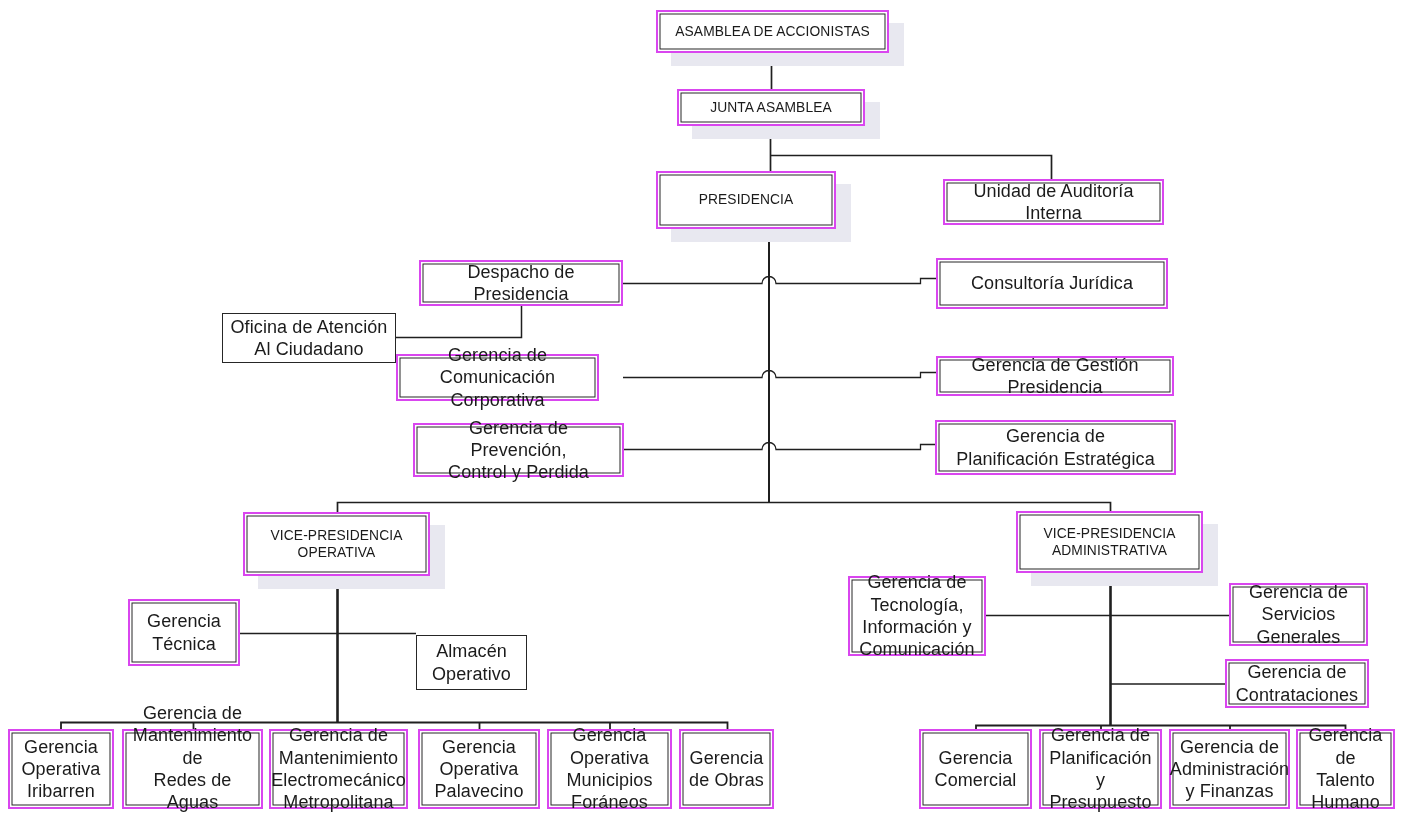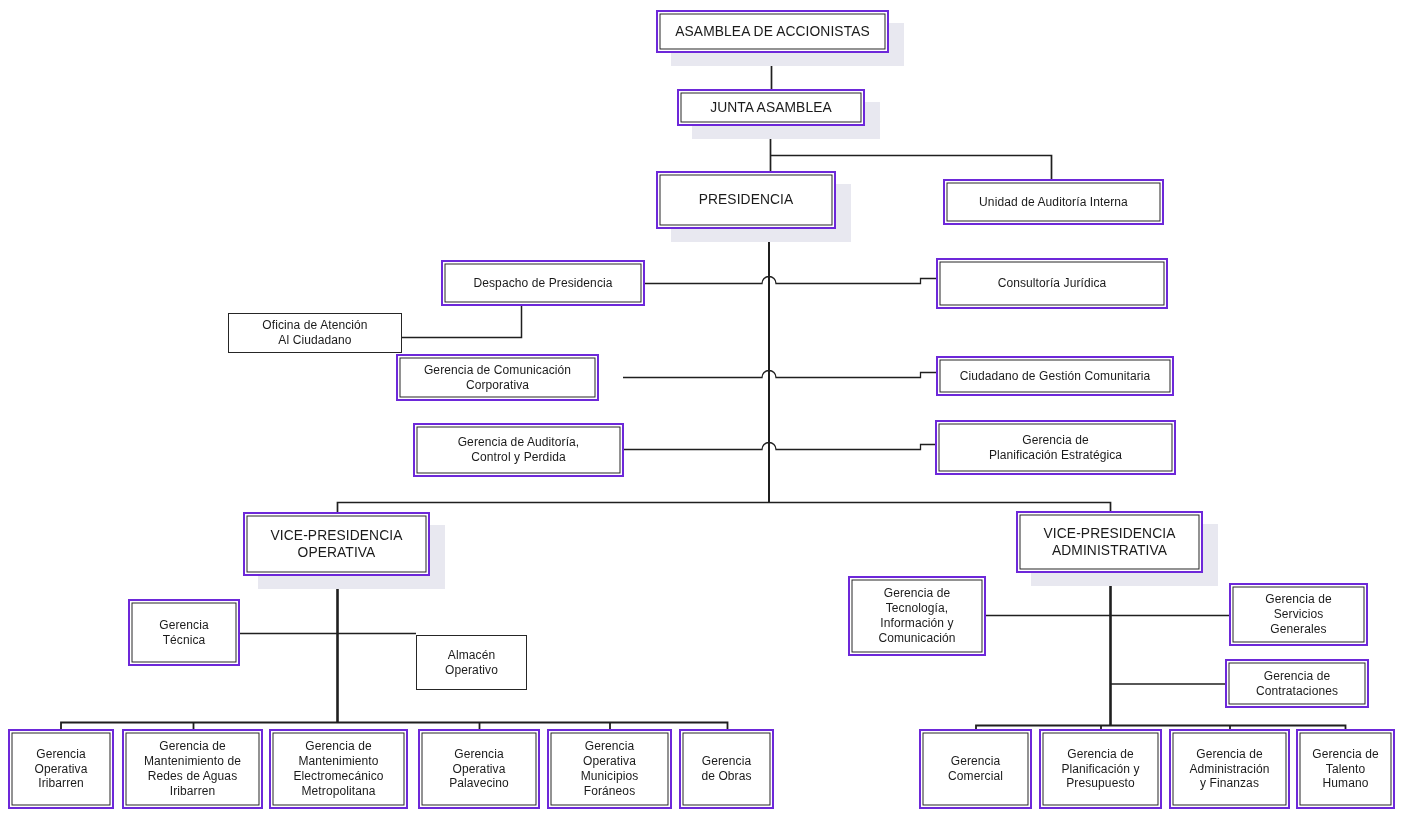--- a/index.html
+++ b/index.html
@@ -7,26 +7,26 @@
     position:relative; width:1410px; height:818px; background:#ffffff;
     font-family:"Liberation Sans", sans-serif; overflow:hidden;
   }
   svg.wires { position:absolute; left:0; top:0; width:1410px; height:818px; }
   .node {
     position:absolute; background:#ffffff; box-sizing:border-box;
     display:flex; align-items:center; justify-content:center;
     text-align:center; padding:2px 4px;
   }
   .node .lbl {
-    white-space:pre-line; font-size:12px; line-height:1.24;
+    white-space:pre-line; font-size:18px; line-height:1.24;
     color:#1b1b1b; letter-spacing:0.1px;
   }
   .caps .lbl { font-size:13.8px; }
   .double {
-    border:2px solid #6d28d9;
+    border:2px solid #d946ef;
     box-shadow: inset 0 0 0 1.5px #ffffff, inset 0 0 0 2.5px #262626;
   }
   .single { border:1.5px solid #262626; }
   .double.shadowed {
     box-shadow: inset 0 0 0 1.5px #ffffff, inset 0 0 0 2.5px #262626,
                 15px 13px 0 0 #e8e8f0;
   }
 </style>
 </head>
 <body>
@@ -72,41 +72,41 @@
   <div class="node double shadowed caps" style="left:677px;top:89px;width:188px;height:37px">
     <span class="lbl">JUNTA ASAMBLEA</span>
   </div>
   <div class="node double shadowed caps" style="left:656px;top:171px;width:180px;height:58px">
     <span class="lbl">PRESIDENCIA</span>
   </div>
   <div class="node double" style="left:943px;top:179px;width:221px;height:46px">
     <span class="lbl">Unidad de Auditoría Interna</span>
   </div>
 
-  <div class="node double" style="left:441px;top:260px;width:204px;height:46px">
+  <div class="node double" style="left:419px;top:260px;width:204px;height:46px">
     <span class="lbl">Despacho de Presidencia</span>
   </div>
-  <div class="node single" style="left:228px;top:313px;width:174px;height:40px">
+  <div class="node single" style="left:222px;top:313px;width:174px;height:50px">
     <span class="lbl">Oficina de Atención
 Al Ciudadano</span>
   </div>
   <div class="node double" style="left:396px;top:354px;width:203px;height:47px">
     <span class="lbl">Gerencia de Comunicación
 Corporativa</span>
   </div>
   <div class="node double" style="left:413px;top:423px;width:211px;height:54px">
-    <span class="lbl">Gerencia de Auditoría,
+    <span class="lbl">Gerencia de Prevención,
 Control y Perdida</span>
   </div>
 
   <div class="node double" style="left:936px;top:258px;width:232px;height:51px">
     <span class="lbl">Consultoría Jurídica</span>
   </div>
   <div class="node double" style="left:936px;top:356px;width:238px;height:40px">
-    <span class="lbl">Ciudadano de Gestión Comunitaria</span>
+    <span class="lbl">Gerencia de Gestión Presidencia</span>
   </div>
   <div class="node double" style="left:935px;top:420px;width:241px;height:55px">
     <span class="lbl">Gerencia de
 Planificación Estratégica</span>
   </div>
 
   <div class="node double shadowed caps" style="left:243px;top:512px;width:187px;height:64px">
     <span class="lbl">VICE-PRESIDENCIA
 OPERATIVA</span>
   </div>

